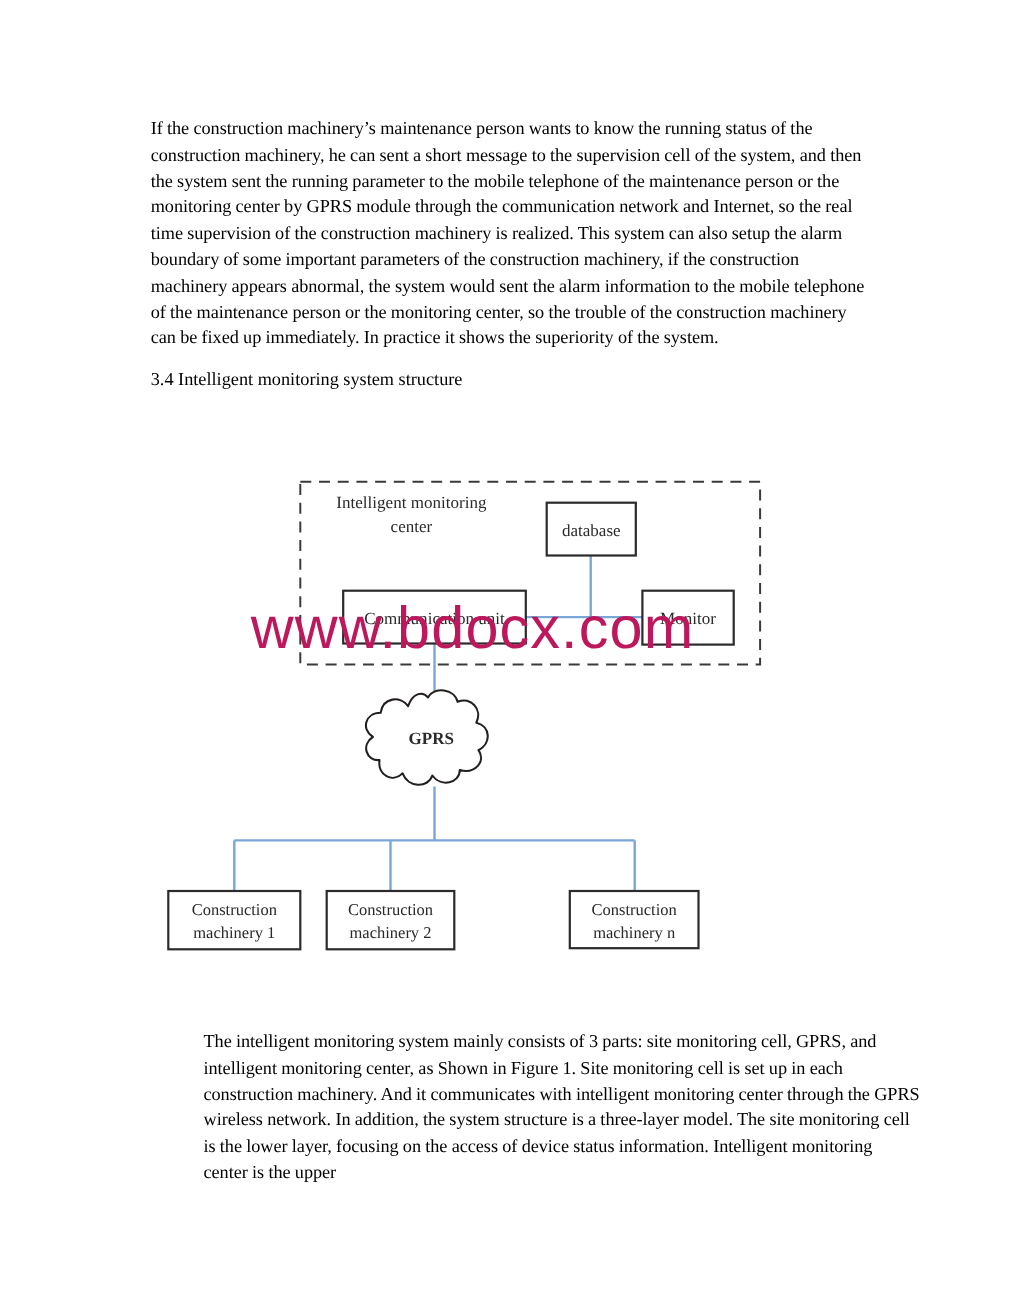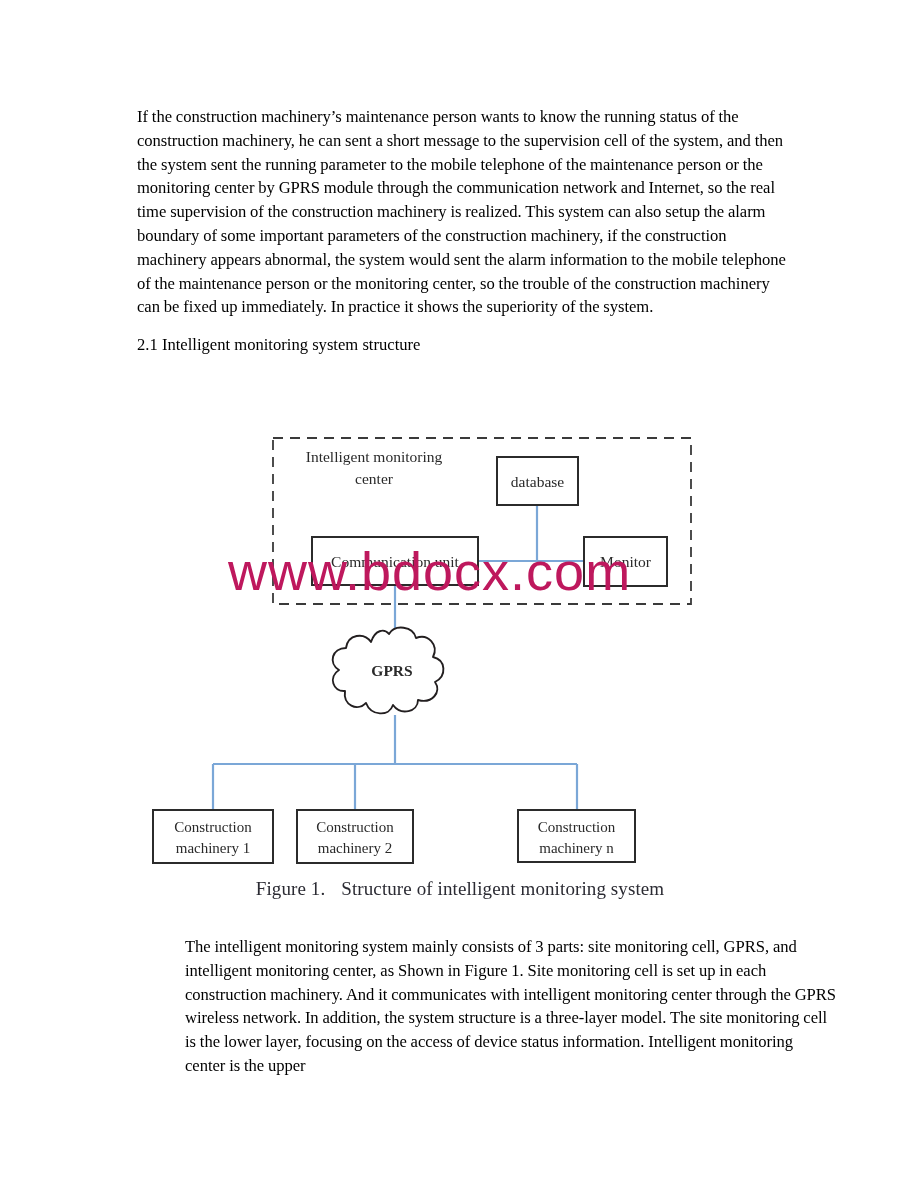--- a/index.html
+++ b/index.html
@@ -104,21 +104,21 @@
     fill: #2a2a2a;
   }
 </style>
 </head>
 <body>
 
 <div class="page">
 
   <div class="content">
     <p class="body-text">If the construction machinery’s maintenance person wants to know the running status of the construction machinery, he can sent a short message to the supervision cell of the system, and then the system sent the running parameter to the mobile telephone of the maintenance person or the monitoring center by GPRS module through the communication network and Internet, so the real time supervision of the construction machinery is realized. This system can also setup the alarm boundary of some important parameters of the construction machinery, if the construction machinery appears abnormal, the system would sent the alarm information to the mobile telephone of the maintenance person or the monitoring center, so the trouble of the construction machinery can be fixed up immediately. In practice it shows the superiority of the system.</p>
-    <h3 class="subheading">2.1 Intelligent monitoring system structure</h3>
+    <h3 class="subheading">3.4 Intelligent monitoring system structure</h3>
   </div>
 
   <div class="figure">
     <svg width="920" height="500" viewBox="0 0 920 500" xmlns="http://www.w3.org/2000/svg">
 
       <g stroke="#7ba7d7" stroke-width="2.2" fill="none">
 
         <line x1="537" y1="85" x2="537" y2="141"></line>
 
         <line x1="478" y1="141" x2="584" y2="141"></line>
@@ -173,21 +173,18 @@
       <text class="box-label" x="355" y="433" font-size="15" text-anchor="middle">machinery 2</text>
 
       <rect x="518" y="390" width="117" height="52" fill="#ffffff" stroke="#2b2b2b" stroke-width="2"></rect>
       <text class="box-label" x="576.5" y="412" font-size="15" text-anchor="middle">Construction</text>
       <text class="box-label" x="576.5" y="433" font-size="15" text-anchor="middle">machinery n</text>
     </svg>
   </div>
 
   <div class="watermark">www.bdocx.com</div>
 
-  <div class="fig-caption">
-    <span class="num">Figure 1.</span><span>Structure of intelligent monitoring system</span>
-  </div>
 
   <div class="bottom-text">
     <p class="body-text">The intelligent monitoring system mainly consists of 3 parts: site monitoring cell, GPRS, and intelligent monitoring center, as Shown in Figure 1. Site monitoring cell is set up in each construction machinery. And it communicates with intelligent monitoring center through the GPRS wireless network. In addition, the system structure is a three-layer model. The site monitoring cell is the lower layer, focusing on the access of device status information. Intelligent monitoring center is the upper</p>
   </div>
 
 </div>
 
 </body></html>

